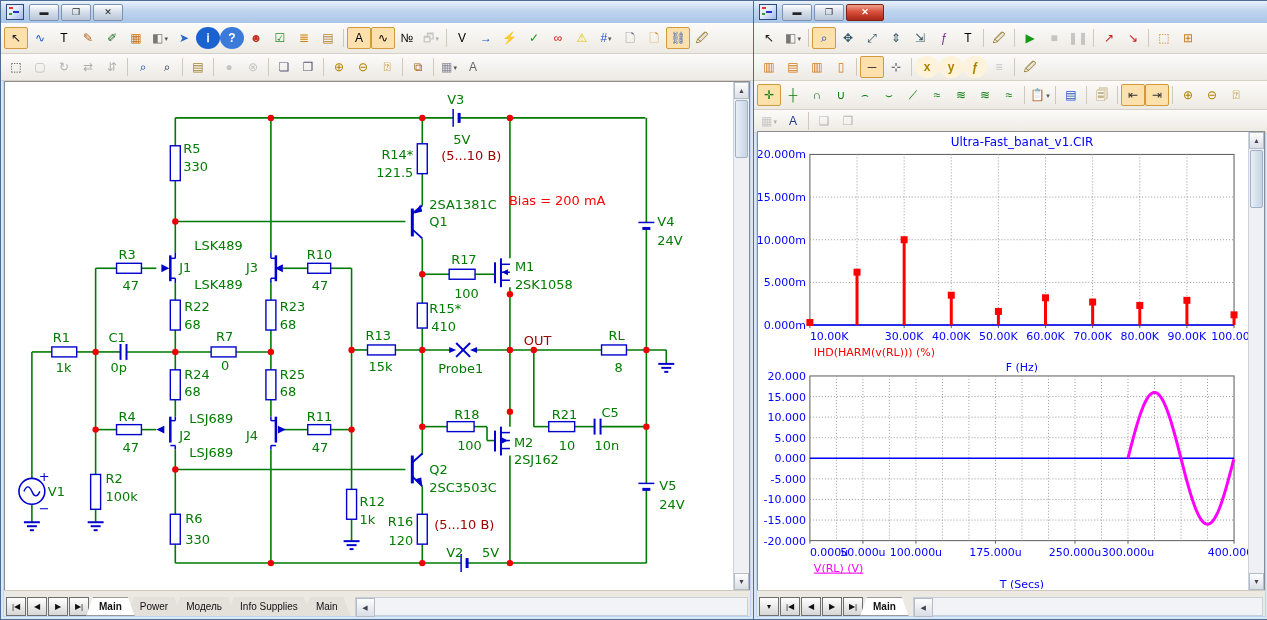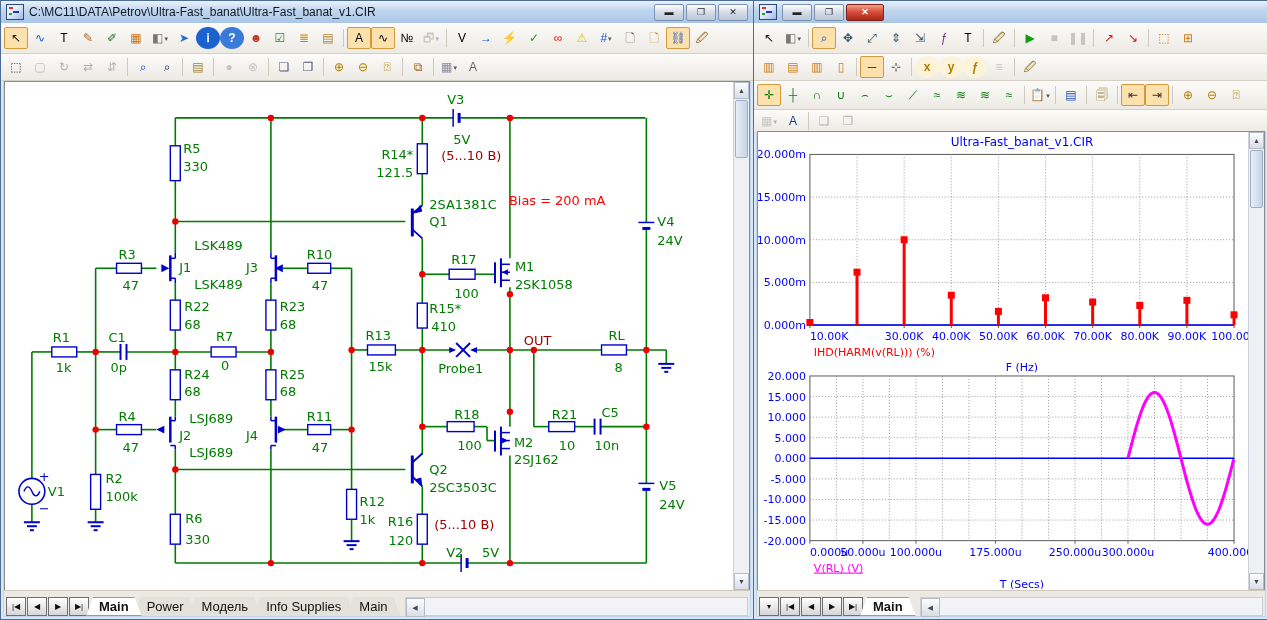--- a/index.html
+++ b/index.html
@@ -25,33 +25,32 @@
   .sep{width:1px;height:18px;background:#cfc9bd;margin:0 3px;flex:0 0 auto}
   .canvas{position:absolute;left:3px;right:3px;background:#fff;border:1px solid #8c8c8c;display:flex}
   #lcan{top:80px;bottom:28px}
   #rcan{top:130px;bottom:28px}
   .vsb{width:15px;background:#eef0f4;border-left:1px solid #cdd2da;display:flex;flex-direction:column;flex:0 0 auto}
   .sbtn{height:15px;background:linear-gradient(#fdfdfd,#d9dee6);border:1px solid #b4bcc9;font-size:7px;color:#445;display:flex;align-items:center;justify-content:center}
   .sbtn.end{margin-top:auto}
   .thumb{height:56px;margin:1px;background:linear-gradient(90deg,#e9eef6,#c6d3e6);border:1px solid #9fb0c8;border-radius:2px}
   .tabbar{position:absolute;left:3px;right:3px;bottom:3px;height:23px;background:#ece9e3;border-top:1px solid #cfc9bd;display:flex;align-items:flex-end;padding:2px 2px 0 2px}
   .nvb{width:18px;height:17px;border:1px solid #6f6f6f;background:linear-gradient(#ffffff,#d6d6d6);font-size:8px;display:flex;align-items:center;justify-content:center;margin-right:1px;flex:0 0 auto;color:#111}
-  .tab{height:19px;padding:0 13px;display:flex;align-items:center;font-size:13px;color:#111;background:#e4e1da;clip-path:polygon(7px 0,calc(100% - 7px) 0,100% 100%,0 100%);margin:0 -4px;flex:0 0 auto}
+  .tab{height:19px;padding:0 13px;display:flex;align-items:center;font-size:10px;color:#111;background:#e4e1da;clip-path:polygon(7px 0,calc(100% - 7px) 0,100% 100%,0 100%);margin:0 -4px;flex:0 0 auto}
   .tab.act{background:#ffffff;font-weight:bold;z-index:2;box-shadow:inset 0 0 0 1px #9a9a9a}
   .hsb{flex:1;height:17px;background:#f2f3f6;border:1px solid #c9cfd8;margin-left:8px;display:flex}
   .hsb .sbtn{width:17px;height:100%;flex:0 0 auto}
   svg text{font-family:"DejaVu Sans","Liberation Sans",sans-serif}
 </style>
 </head>
 <body>
 
 <div class="win" id="lw">
   <div class="titlebar">
     <span class="appico"></span>
-    <span class="ttl">C:\MC11\DATA\Petrov\Ultra-Fast_banat\Ultra-Fast_banat_v1.CIR</span>
     <span class="winbtns">
       <span class="wbtn">▬</span>
       <span class="wbtn">❐</span>
       <span class="wbtn">✕</span>
     </span>
   </div>
   <div class="toolbar" style="height:26px">
       <span class="icon p" style="color: rgb(34, 34, 34);">↖</span>
       <span class="icon" style="color: rgb(26, 88, 200);">∿</span>
       <span class="icon" style="color: rgb(0, 0, 0);">T</span>

